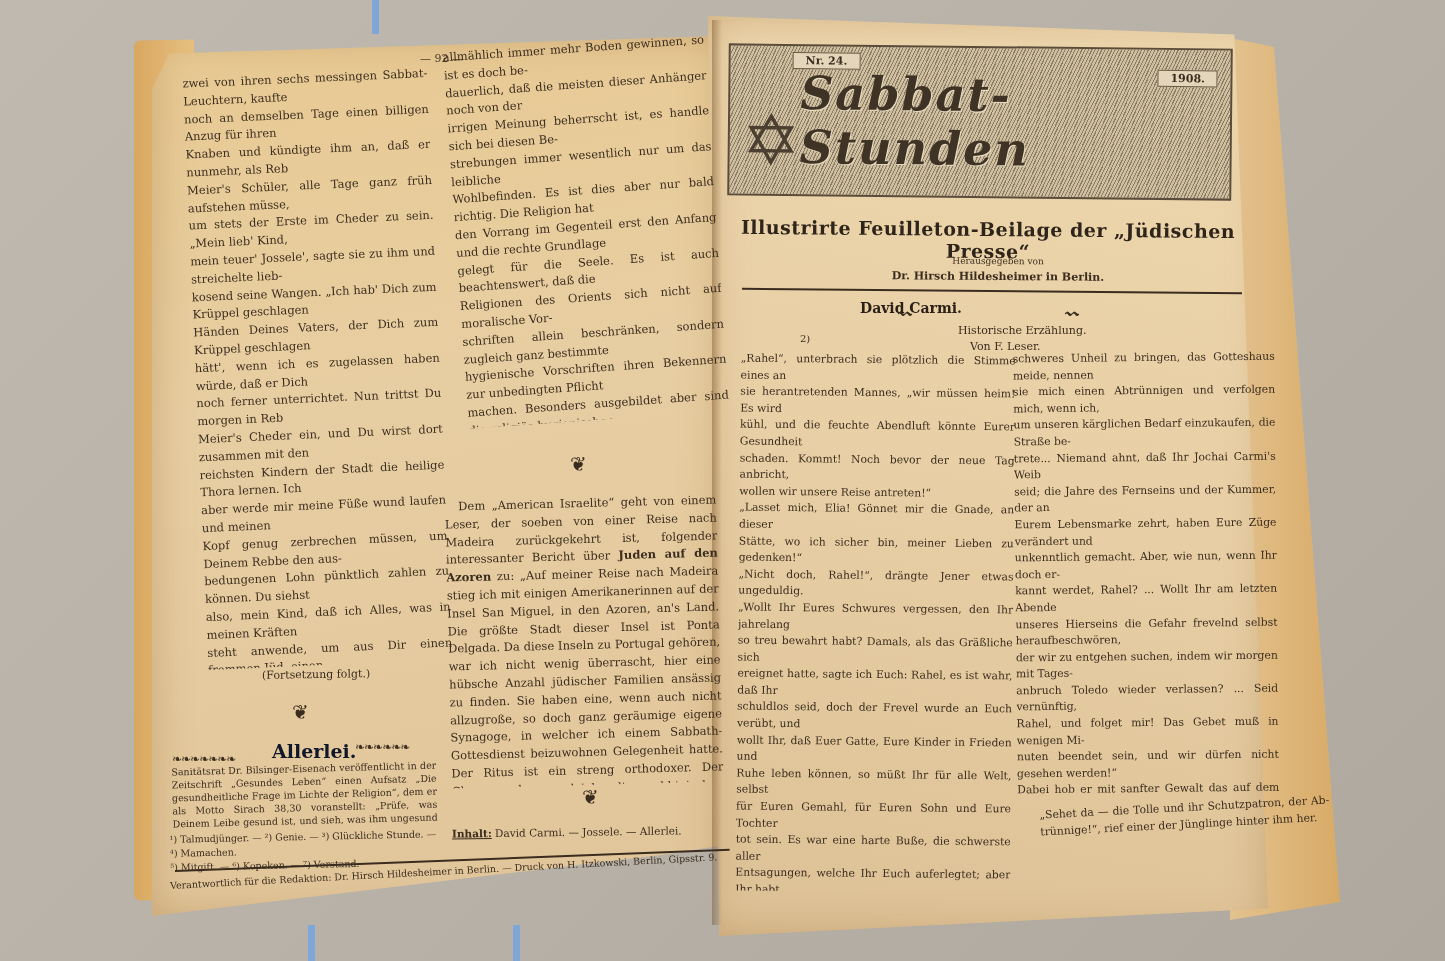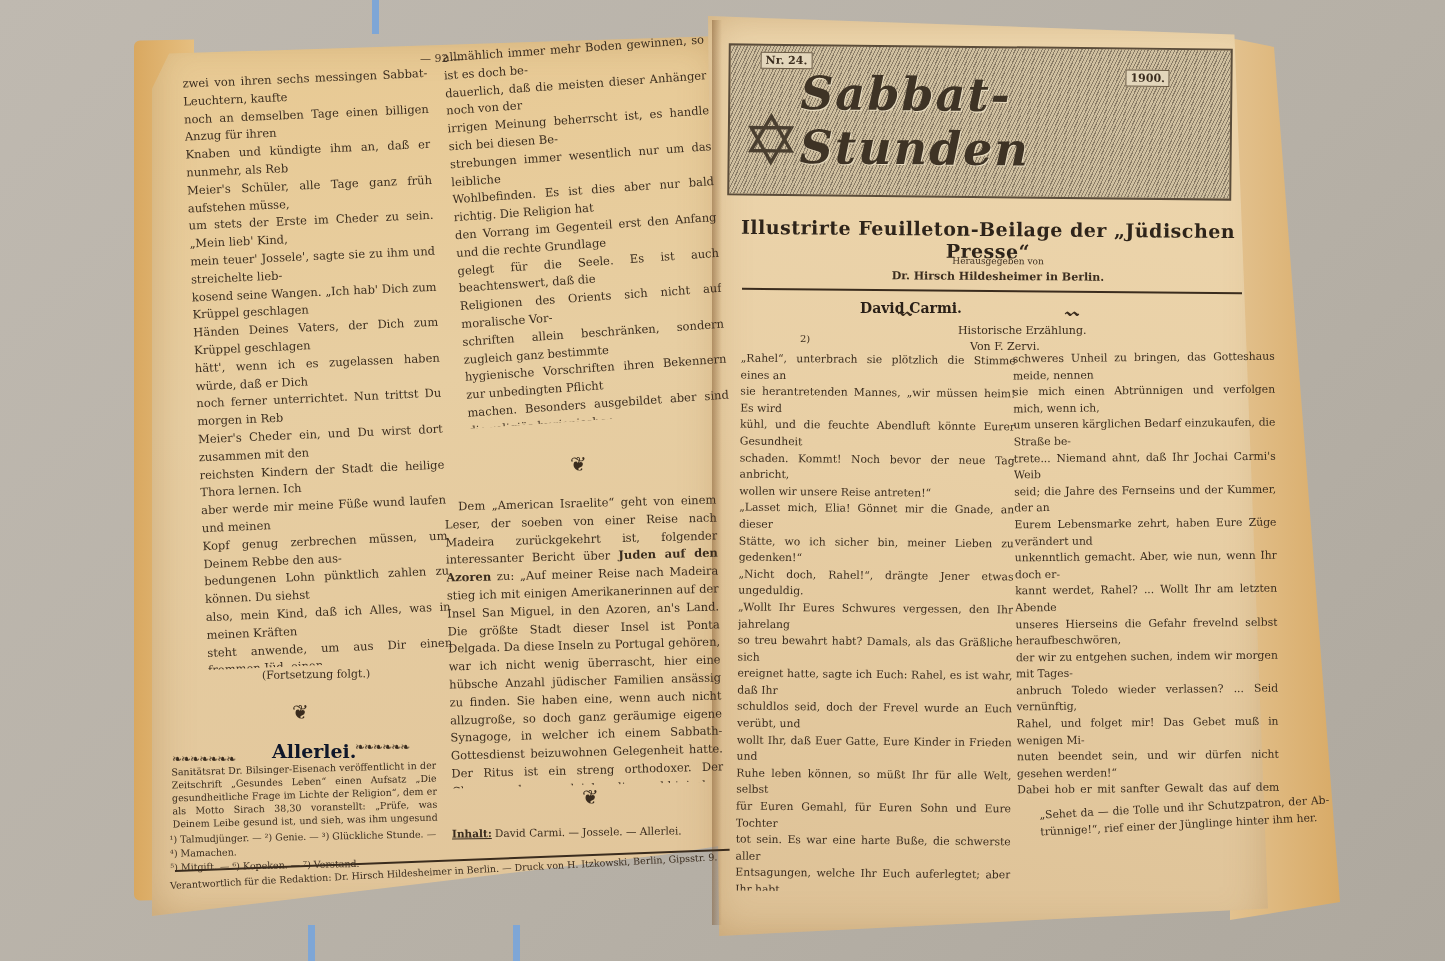--- a/index.html
+++ b/index.html
@@ -10,21 +10,21 @@
   .stack-right{position:absolute;left:1230px;top:20px;width:110px;height:900px;background:linear-gradient(90deg,#e3c28f,#d8aa66);clip-path:polygon(0 2%,40% 3%,100% 98%,0 100%);}
   .page{position:absolute;background:#e6ca98;box-shadow:inset 0 0 40px rgba(150,100,40,.35);}
   .page-left{left:152px;top:36px;width:570px;height:880px;clip-path:polygon(3% 2%,100% 0%,100% 92%,90% 93%,0% 100%,0% 6%);background:linear-gradient(170deg,#e8c992 0%,#e7cea2 40%,#e1c59a 100%);}
   .page-right{left:708px;top:16px;width:560px;height:920px;clip-path:polygon(0 0,94% 2%,100% 97%,2% 100%);background:linear-gradient(190deg,#eed7ae 0%,#e8cfa5 50%,#ddc196 100%);}
   .gutter{position:absolute;left:712px;top:20px;width:10px;height:905px;background:linear-gradient(90deg,rgba(120,80,40,.45),rgba(120,80,40,0));}
   .text-col{position:absolute;color:#3a2c1e;font-size:11.5px;line-height:17.8px;font-family:"DejaVu Serif",serif;text-align:justify;overflow:hidden;}
   .text-col p{margin:0;text-indent:1.2em;}
   .pagenum{position:absolute;left:420px;top:52px;font-size:11px;color:#4a3a2a;}
   .masthead{position:absolute;left:728px;top:46px;width:500px;height:148px;background:repeating-linear-gradient(115deg,#8a7d68 0 1px,#cfbf9f 1px 3px);border:2px solid #5a4c3a;transform:rotate(0.6deg);}
   .masthead-title{position:absolute;left:40px;top:0;font-family:"DejaVu Serif",serif;font-size:46px;font-style:italic;font-weight:bold;color:#3e3325;letter-spacing:2px;text-shadow:1px 1px 0 #e8dcc0;}
-  .issue{position:absolute;font-size:11px;font-weight:bold;color:#3a2c1e;background:#e3d6bb;padding:1px 4px;border:1px solid #6a5a44;}
+  .issue{position:absolute;font-size:11px;font-weight:bold;color:#3a2c1e;background:#e3d6bb;padding:1px 12px;border:1px solid #6a5a44;margin-left:32px;}
   .star{position:absolute;left:12px;top:60px;font-size:70px;color:#4a3f30;line-height:1;}
   .subtitle{position:absolute;left:738px;top:218px;width:500px;text-align:center;font-family:"DejaVu Serif",serif;font-weight:bold;font-size:19px;color:#2e241a;letter-spacing:.5px;transform:rotate(0.5deg);}
   .editor-line{position:absolute;left:738px;top:256px;width:520px;text-align:center;color:#3a2c1e;transform:rotate(0.4deg);}
   .editor-line .small{font-size:9px;display:block;}
   .editor-line .name{font-size:11px;font-weight:bold;display:block;margin-top:4px;}
   .rule{position:absolute;height:2px;background:#3a2c1e;}
   .story-title{position:absolute;left:860px;top:300px;font-size:14px;font-weight:bold;color:#2a2018;}
   .story-sub{position:absolute;left:958px;top:324px;font-size:11px;color:#3a2c1e;}
   .story-author{position:absolute;left:970px;top:340px;font-size:11px;color:#3a2c1e;}
   .part{position:absolute;left:800px;top:333px;font-size:10px;color:#3a2c1e;}
@@ -105,36 +105,36 @@
   <p><span>Dem „American Israelite“ geht von einem Leser, der soeben von einer Reise nach Madeira zurückgekehrt ist, folgender interessanter Bericht über</span> <b>Juden auf den Azoren</b> <span>zu: „Auf meiner Reise nach Madeira stieg ich mit einigen Amerikanerinnen auf der Insel San Miguel, in den Azoren, an's Land. Die größte Stadt dieser Insel ist Ponta Delgada. Da diese Inseln zu Portugal gehören, war ich nicht wenig überrascht, hier eine hübsche Anzahl jüdischer Familien ansässig zu finden. Sie haben eine, wenn auch nicht allzugroße, so doch ganz geräumige eigene Synagoge, in welcher ich einem Sabbath-Gottesdienst beizuwohnen Gelegenheit hatte. Der Ritus ist ein streng orthodoxer. Der Chasan, der zugleich die rabbinischen Funktionen verrichtet, ist ein geborener Marokkaner. Die Juden der Stadt stehen bei der übrigen Bevölkerung in hohem Ansehen. Einer der angesehensten von ihnen ist Herr Sebag, der bereits in hohem Alter steht und schon in Ponta Delgada geboren wurde. Die Juden gehen hier allen möglichen Berufen nach. In Funchal, dem Haupthafen von Madeira, fand ich keine Juden. Angeblich soll hier ein jüdischer Geldverleiher wohnen; doch gelang es mir nicht, ihn ausfindig zu machen. Hingegen gibt es hier mehrere große Firmen mit jüdischen Namen, so z. B. eine bedeutende Spitzen-Manufaktur — die wichtigste Industrie der Insel — die Firma Wolfenstein und Goldberg, deren Inhaber jedoch in Berlin leben.“</span></p>
 </div>
 <div class="orn" style="left:582px;top:785px;">❦</div>
 <div class="inhalt"><b>Inhalt:</b> <span>David Carmi. — Jossele. — Allerlei.</span></div>
 <div class="rule" style="left:175px;top:870px;width:555px;transform:rotate(-2.2deg);transform-origin:left;"></div>
 <div class="impressum">Verantwortlich für die Redaktion: Dr. Hirsch Hildesheimer in Berlin. — Druck von H. Itzkowski, Berlin, Gipsstr. 9.</div>
 
 <div class="masthead">
   <div class="issue" style="left:30px;top:6px;">Nr. 24.</div>
   <div class="masthead-title" style="left:70px;top:20px;">Sabbat-Stunden</div>
-  <div class="issue" style="left:395px;top:20px;">1900.</div>
+  <div class="issue" style="left:395px;top:20px;">1908.</div>
   <div class="star">✡</div>
 </div>
 <div class="subtitle">Illustrirte Feuilleton-Beilage der „Jüdischen Presse“</div>
 <div class="editor-line">
   <span class="small">Herausgegeben von</span>
   <span class="name">Dr. Hirsch Hildesheimer in Berlin.</span>
 </div>
 <div class="rule" style="left:742px;top:290px;width:500px;transform:rotate(0.5deg);"></div>
 
 <div class="orn" style="left:898px;top:302px;font-size:14px;">〰</div>
 <div class="story-title">David Carmi.</div>
 <div class="orn" style="left:1065px;top:302px;font-size:14px;">〰</div>
 <div class="story-sub">Historische Erzählung.</div>
 <div class="part">2)</div>
-<div class="story-author">Von F. Zervi.</div>
+<div class="story-author">Von F. Leser.</div>
 
 <div class="text-col" style="left:738px;top:352px;width:275px;height:540px;font-size:10.8px;line-height:16.6px;transform:rotate(0.6deg);" id="rc1">
     <div>„Rahel“, unterbrach sie plötzlich die Stimme eines an</div>
     <div>sie herantretenden Mannes, „wir müssen heim! Es wird</div>
     <div>kühl, und die feuchte Abendluft könnte Eurer Gesundheit</div>
     <div>schaden. Kommt! Noch bevor der neue Tag anbricht,</div>
     <div>wollen wir unsere Reise antreten!“</div>
     <div>„Lasset mich, Elia! Gönnet mir die Gnade, an dieser</div>
     <div>Stätte, wo ich sicher bin, meiner Lieben zu gedenken!“</div>
     <div>„Nicht doch, Rahel!“, drängte Jener etwas ungeduldig.</div>

